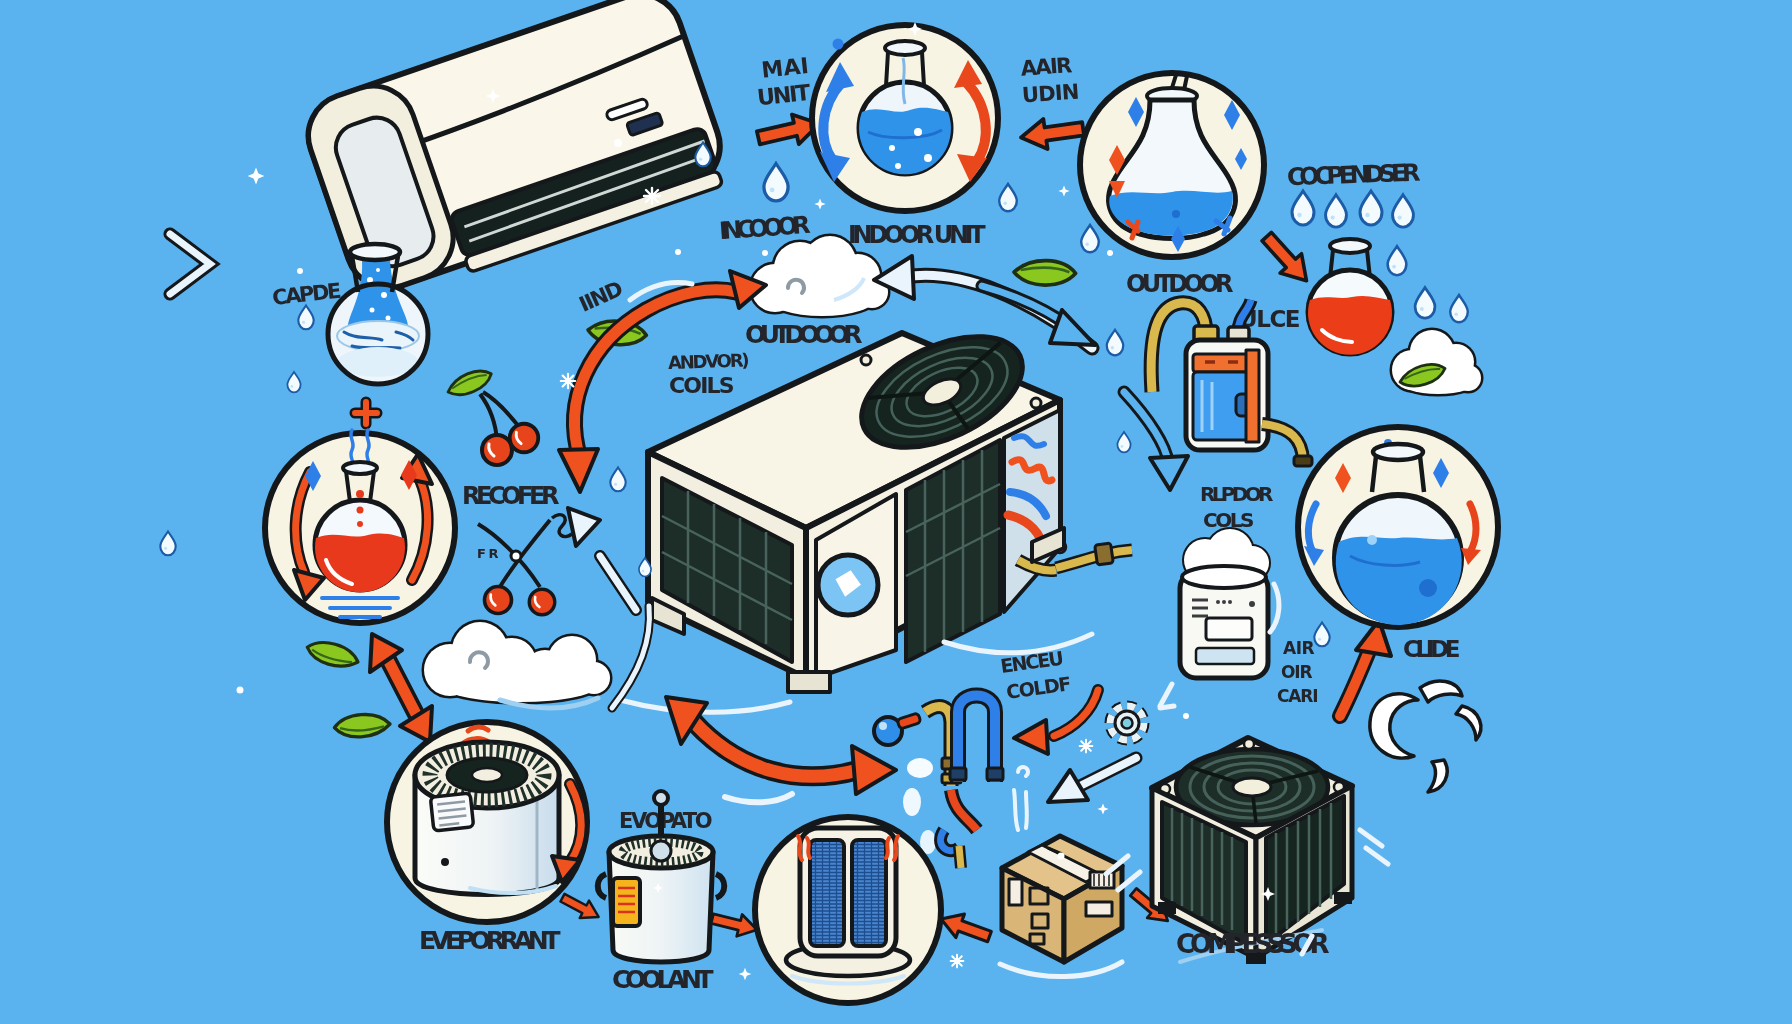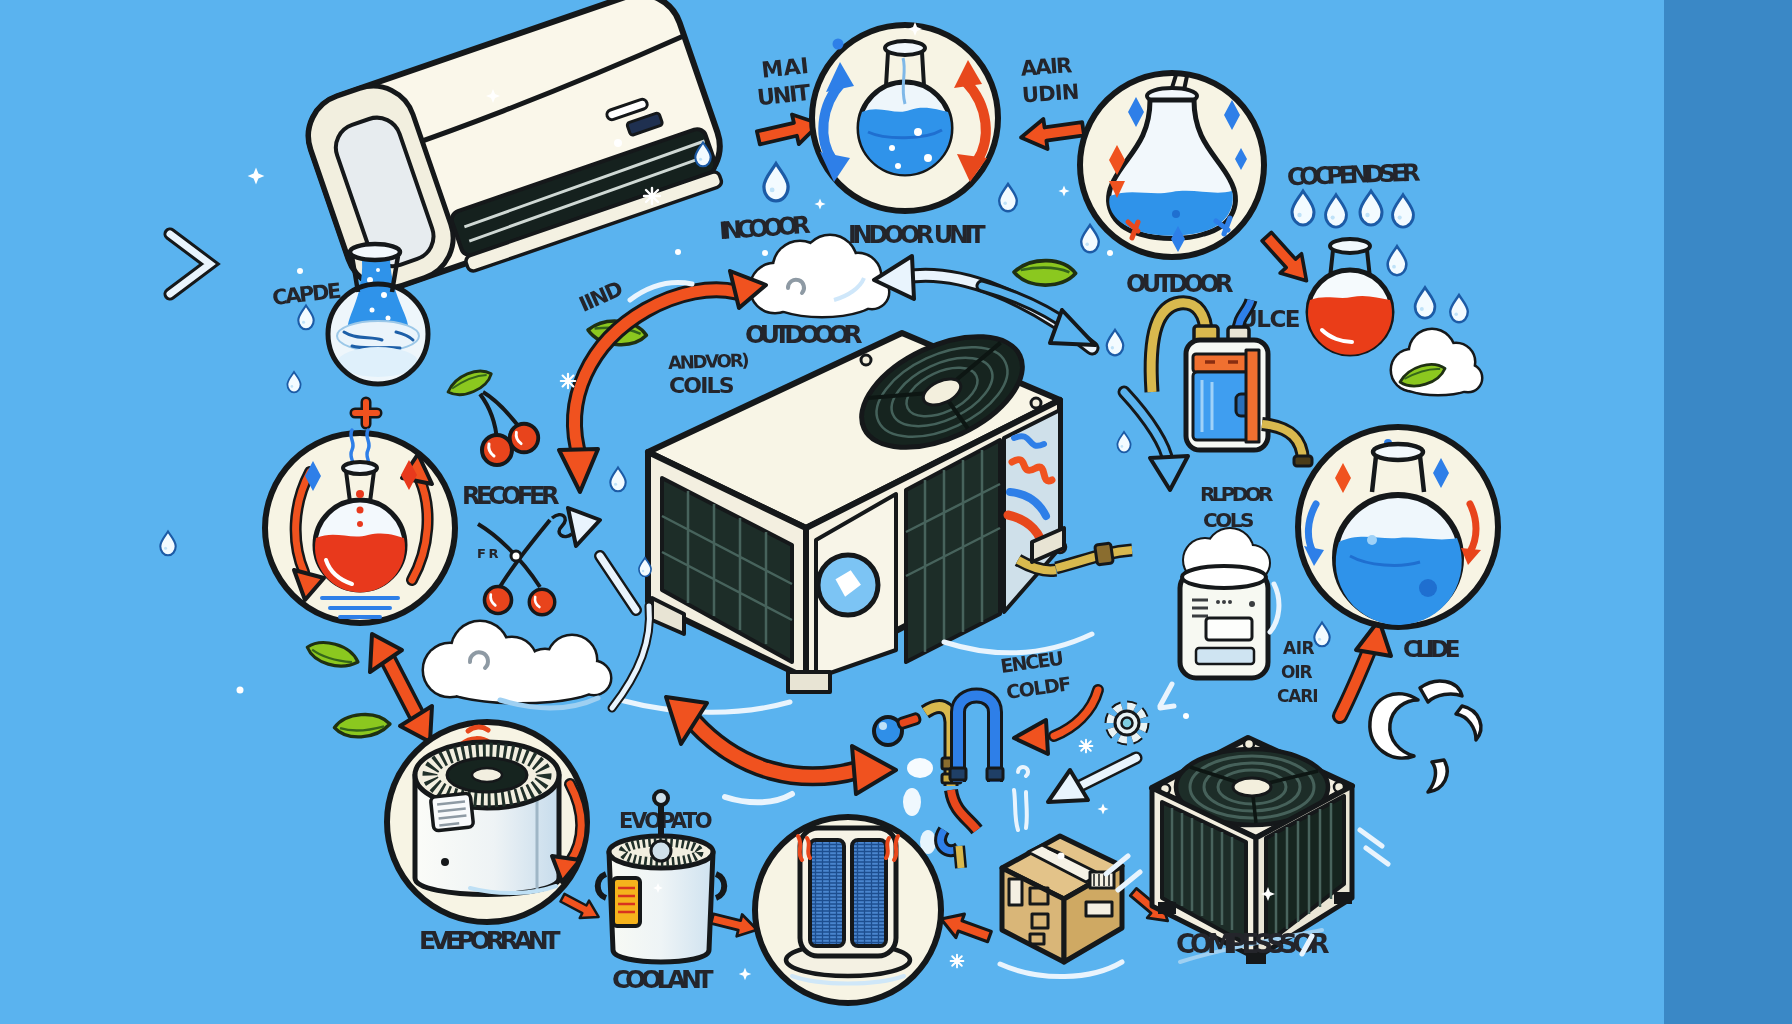--- a/index.html
+++ b/index.html
@@ -1,16 +1,16 @@
 <!DOCTYPE html>
 <html><head>
 <meta charset="utf-8">
 <style>
   html,body{margin:0;padding:0;background:#3a88c6;}
-  .stage{position:relative;width:1664px;height:1024px;overflow:hidden;text-align:center;}
+  .stage{position:relative;width:1792px;height:1024px;overflow:hidden;text-align:center;}
   svg{display:block;}
   .lbl{font-family:"DejaVu Sans","Liberation Sans",sans-serif;font-weight:700;fill:#24252b;letter-spacing:.5px;}
   .oOut{fill:none;stroke:#15181a;stroke-linecap:round;}
   .oIn{fill:none;stroke:#f0521f;stroke-linecap:round;}
   .oHead{fill:#f0521f;stroke:#15181a;stroke-width:4;stroke-linejoin:round;}
   .hOut{fill:none;stroke:#15181a;stroke-linecap:round;}
   .hIn{fill:none;stroke:#5ab3ef;stroke-linecap:round;}
   .hHead{fill:#5ab3ef;stroke:#15181a;stroke-width:4;stroke-linejoin:round;}
   .wOut{fill:none;stroke:#15181a;stroke-linecap:round;}
   .wIn{fill:none;stroke:#e9f4fd;stroke-linecap:round;}

